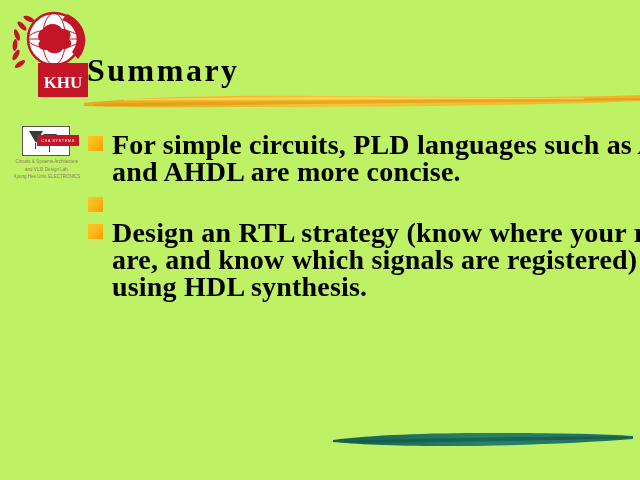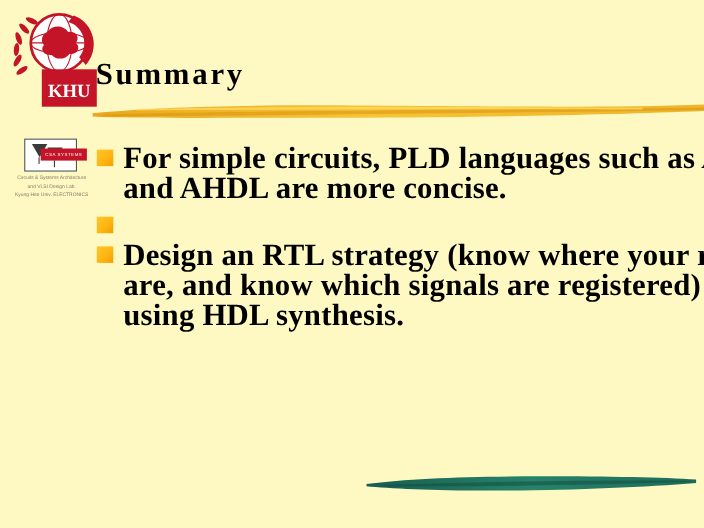--- a/index.html
+++ b/index.html
@@ -1,23 +1,23 @@
 <!DOCTYPE html>
 <html style="--logo-red: #C41428; --bullet-gold: #FFB512; --swoosh-gold: #F0B42C; --swoosh-gold-dark: #D89310; --swoosh-gold-light: #FFD95E; --swoosh-teal: #1E6B5A; --text-black: #000000;"><head>
 <meta charset="utf-8">
 <style>
   html,body{margin:0;padding:0;background:#888;}
   .slide{
-    position:relative;width:640px;height:480px;background:#fef9c3;
+    position:relative;width:640px;height:480px;background:#bef264;
     overflow:hidden;font-family:"Liberation Serif",serif;
   }
   
   .title{
     position:absolute;left:87px;top:52px;
-    font-size:28px;font-weight:bold;letter-spacing:2.5px;color:#000;
+    font-size:32px;font-weight:bold;letter-spacing:2.5px;color:#000;
     white-space:pre;
   }
   .gold-swoosh{position:absolute;left:84px;top:89px;width:556px;height:24px;}
   
   .uni-logo{position:absolute;left:7px;top:7px;width:84px;height:92px;}
   
   .lab-logo{position:absolute;left:10px;top:124px;width:74px;height:66px;}
   .lab-box{
     position:absolute;left:12px;top:2px;width:46px;height:28px;
     border:1px solid #555;background:#fff;

